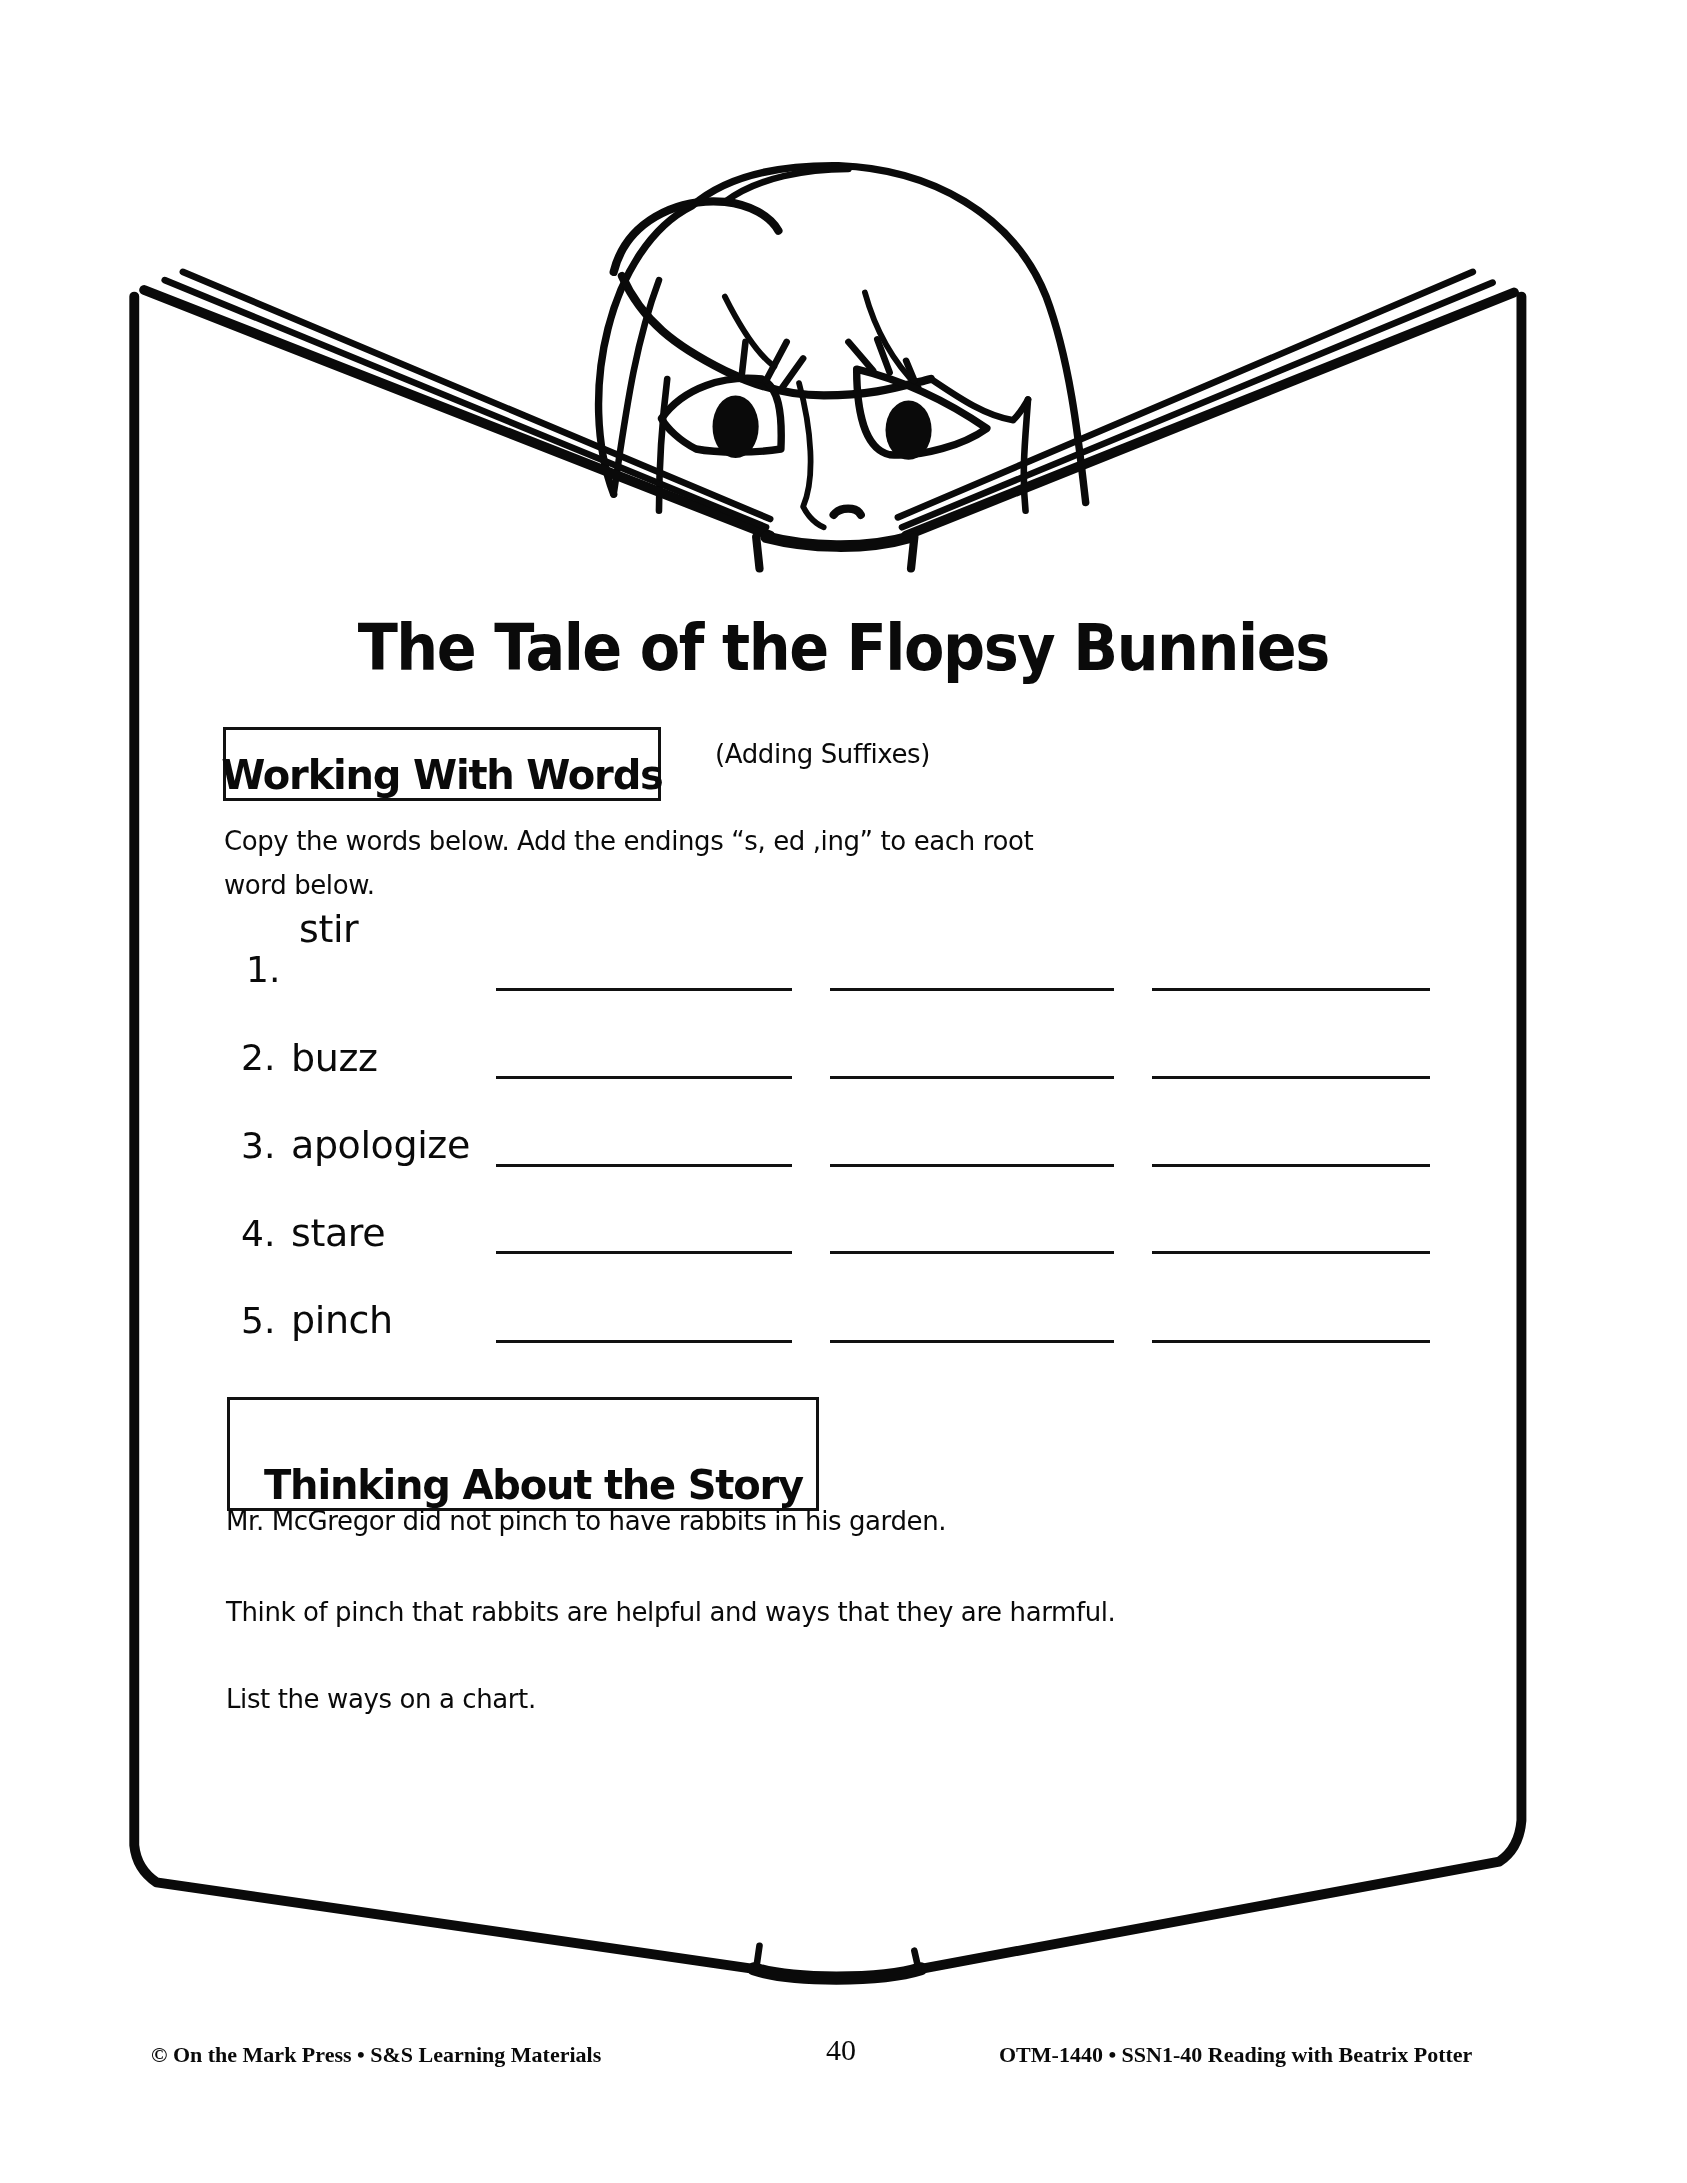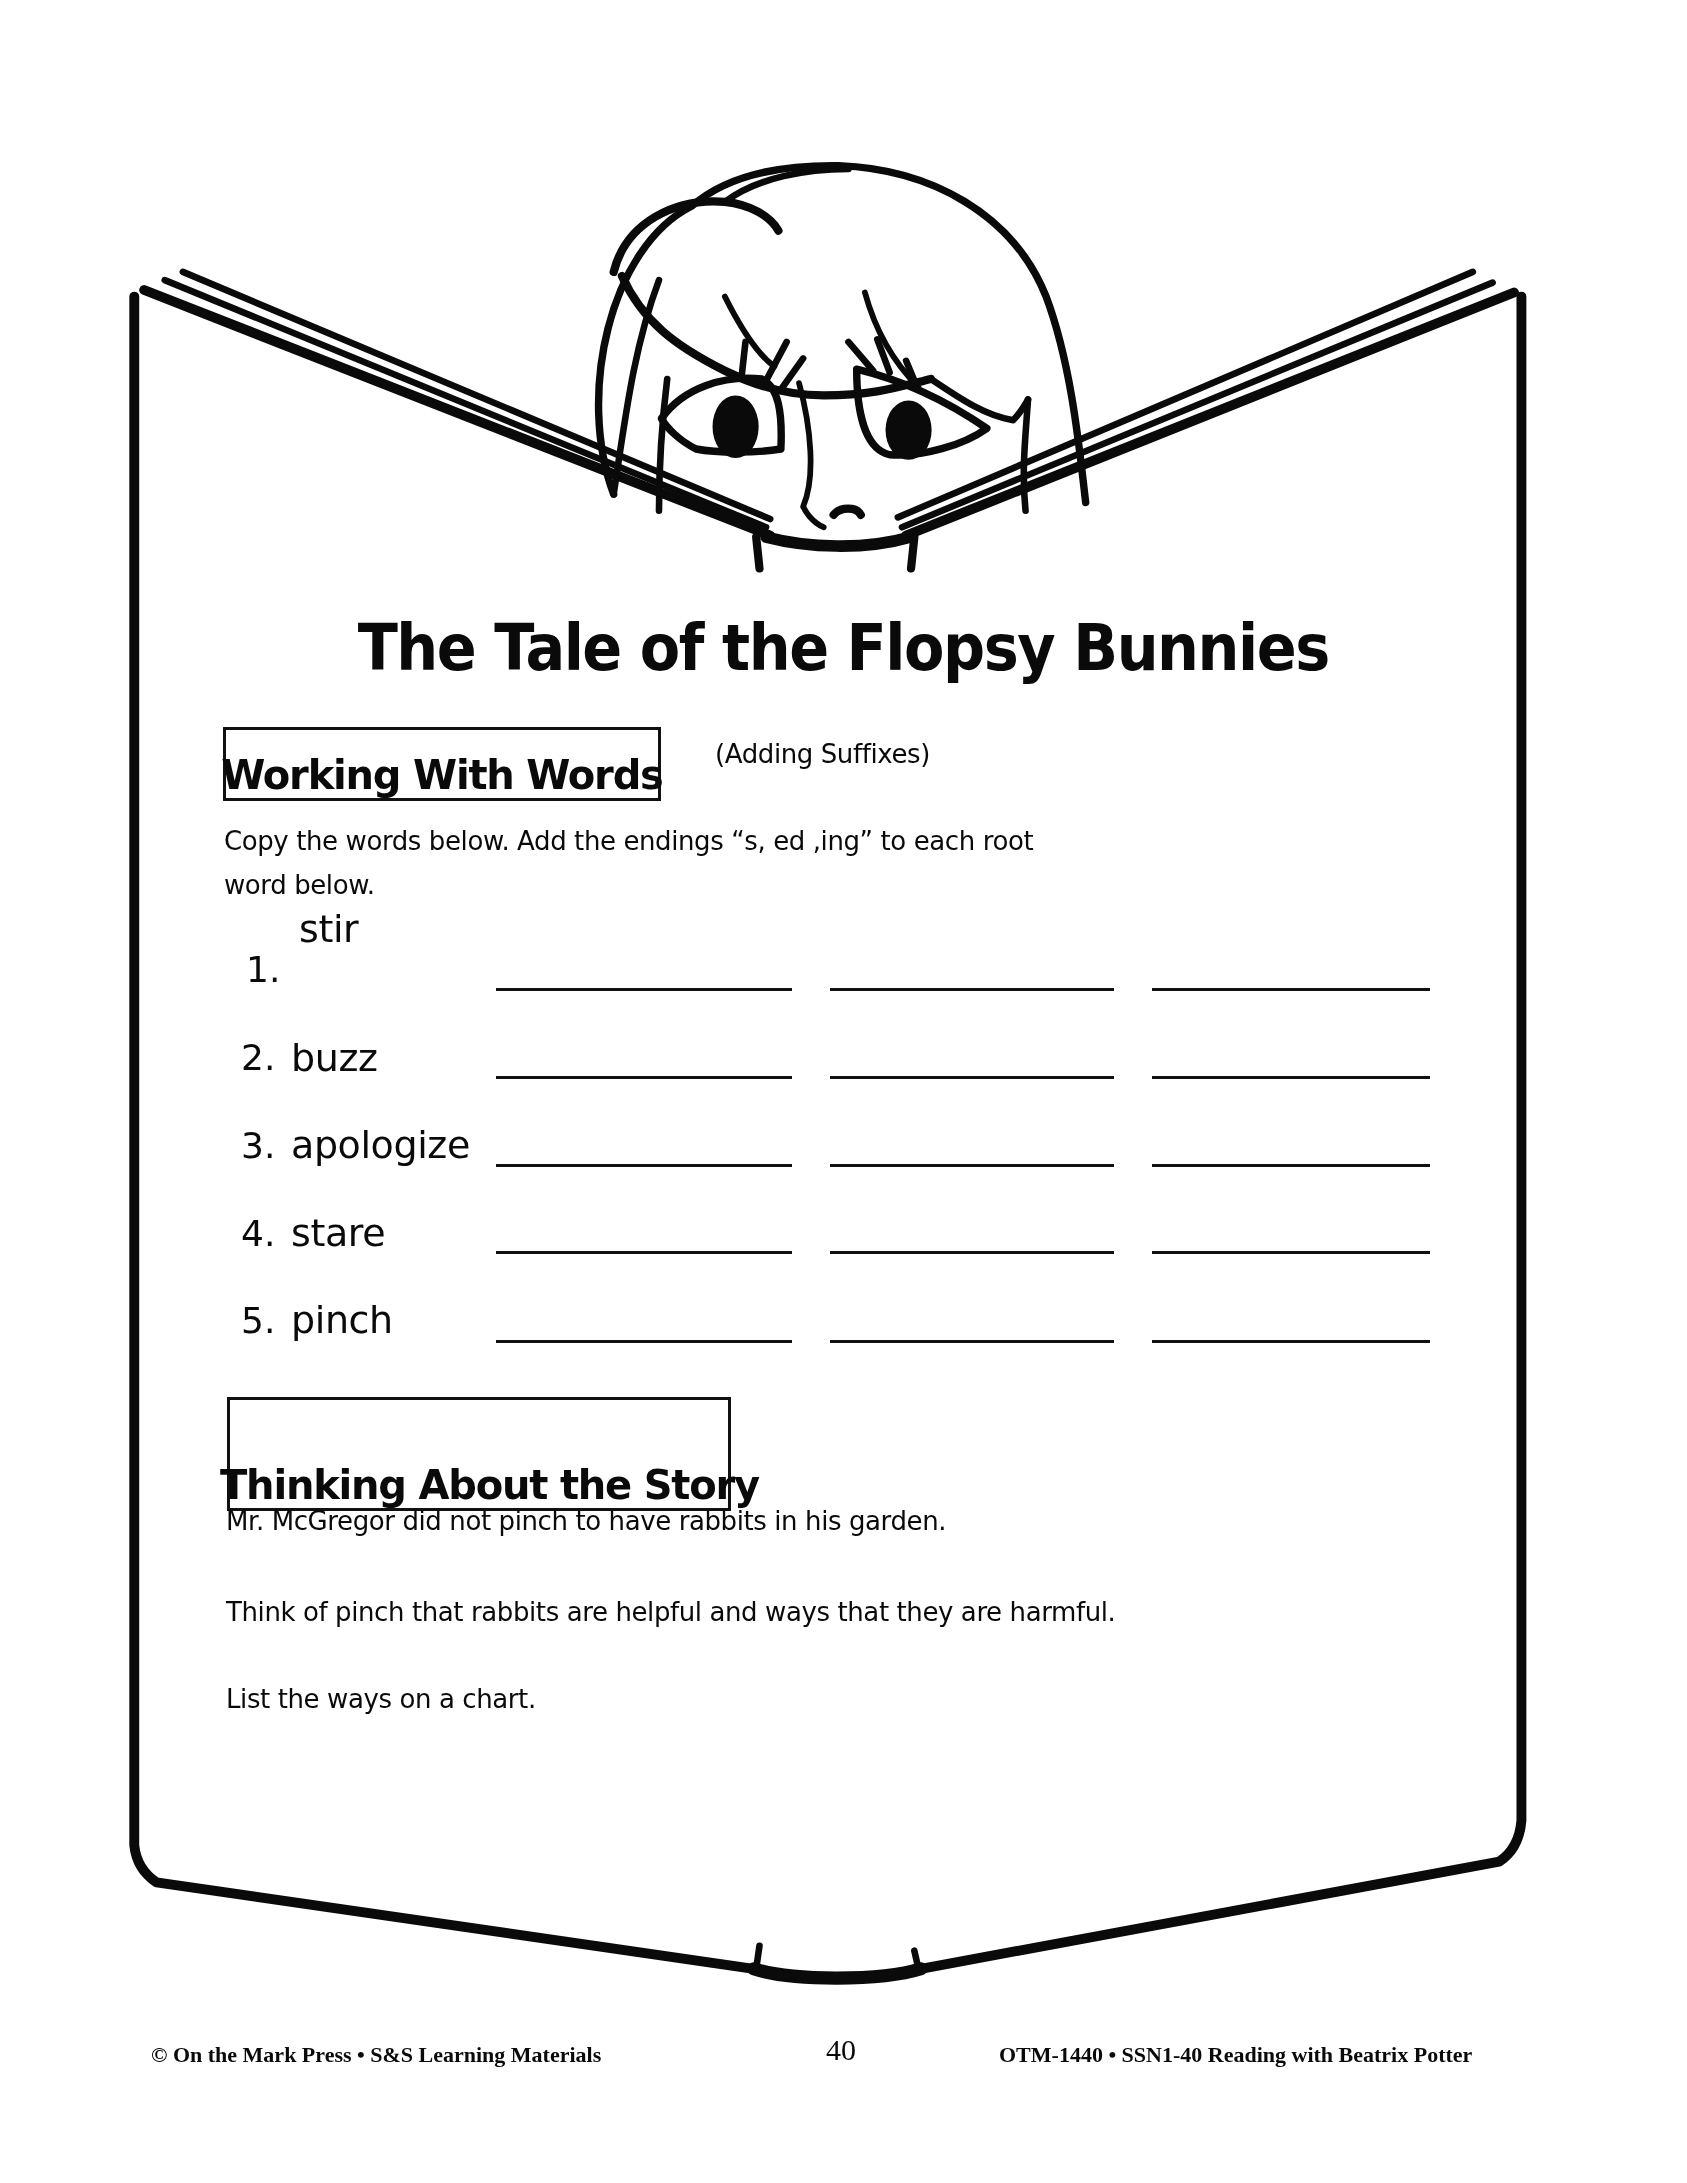--- a/index.html
+++ b/index.html
@@ -110,21 +110,21 @@
   </div>
   <div>
     <span class="abs item-num" style="left:241px; top:1300px;">5.</span>
     <span class="abs item-word" style="left:291px; top:1298px;">pinch</span>
     <div class="abs blank" style="left:496px; top:1340px; width:296px;"></div>
     <div class="abs blank" style="left:830px; top:1340px; width:284px;"></div>
     <div class="abs blank" style="left:1152px; top:1340px; width:278px;"></div>
   </div>
 </div>
 
-<div class="abs section-box" style="left:227px; top:1397px; width:504px; height:114px;padding-left:21px;">
+<div class="abs section-box" style="left:227px; top:1397px; width:592px; height:114px;padding-left:21px;">
   <span>Thinking About the Story</span>
 </div>
 <div class="abs plain" style="left:226px; top:1506px;">Mr. McGregor did not pinch to have rabbits in his garden.</div>
 <div class="abs plain" style="left:226px; top:1597px;">Think of pinch that rabbits are helpful and ways that they are harmful.</div>
 <div class="abs plain" style="left:226px; top:1684px;">List the ways on a chart.</div>
 
 <div class="abs footer" style="left:151px; top:2042px;">© On the Mark Press • S&amp;S Learning Materials</div>
 <div class="abs page-num" style="left:826px; top:2033px;">40</div>
 <div class="abs footer" style="left:999px; top:2042px;">OTM-1440 • SSN1-40 Reading with Beatrix Potter</div>
 

